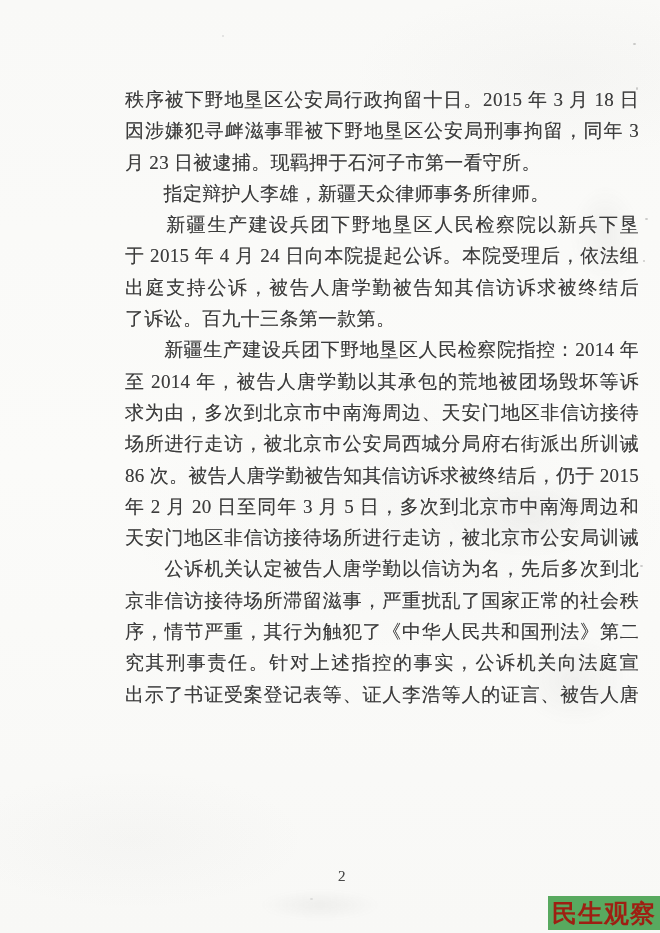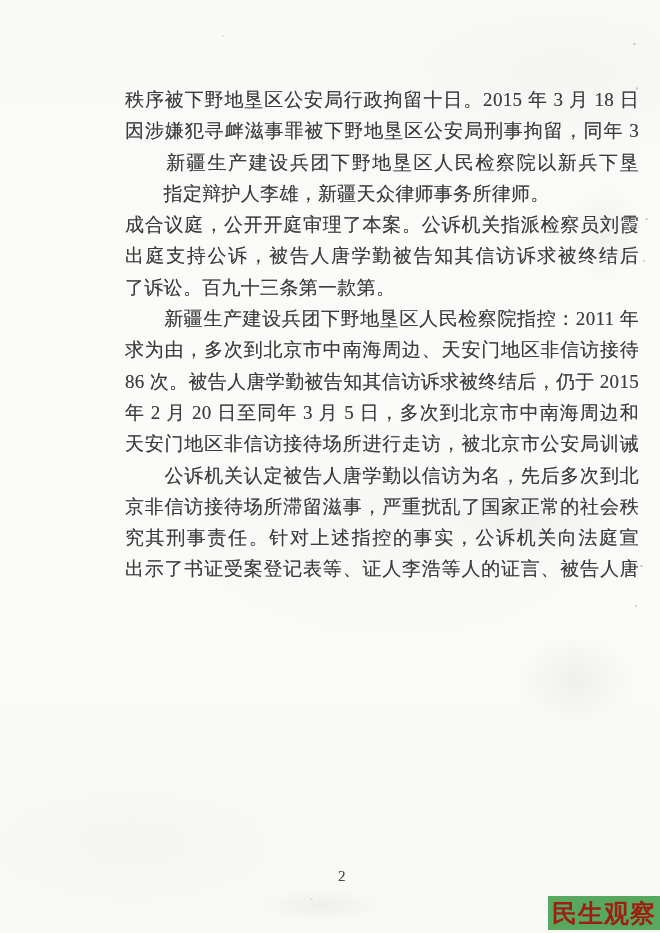--- a/index.html
+++ b/index.html
@@ -105,32 +105,36 @@
   <div class="speck s3"></div>
   <div class="speck s4"></div>
   <div class="speck s5"></div>
   <div class="speck s6"></div>
   <div class="speck s7"></div>
   <div class="speck s8"></div>
 
   <div class="doc-lines">
       <div class="doc-line">秩序被下野地垦区公安局行政拘留十日。2015 年 3 月 18 日</div>
       <div class="doc-line">因涉嫌犯寻衅滋事罪被下野地垦区公安局刑事拘留，同年 3</div>
+      <div class="doc-line end">月 23 日被逮捕。现羁押于石河子市第一看守所。</div>
+      <div class="doc-line end">　　指定辩护人李雄，新疆天众律师事务所律师。</div>
       <div class="doc-line">　　新疆生产建设兵团下野地垦区人民检察院以新兵下垦</div>
-      <div class="doc-line end">　　指定辩护人李雄，新疆天众律师事务所律师。</div>
-      <div class="doc-line">成合议庭，公开开庭审理了本案。公诉机关指派检察员刘霞</div>
+      <div class="doc-line">于 2015 年 4 月 24 日向本院提起公诉。本院受理后，依法组</div>
       <div class="doc-line">出庭支持公诉，被告人唐学勤被告知其信访诉求被终结后</div>
       <div class="doc-line end">了诉讼。百九十三条第一款第。</div>
-      <div class="doc-line">　　新疆生产建设兵团下野地垦区人民检察院指控：2011 年</div>
+      <div class="doc-line">　　新疆生产建设兵团下野地垦区人民检察院指控：2014 年</div>
+      <div class="doc-line">至 2014 年，被告人唐学勤以其承包的荒地被团场毁坏等诉</div>
       <div class="doc-line">求为由，多次到北京市中南海周边、天安门地区非信访接待</div>
+      <div class="doc-line">场所进行走访，被北京市公安局西城分局府右街派出所训诫</div>
       <div class="doc-line">86 次。被告人唐学勤被告知其信访诉求被终结后，仍于 2015</div>
       <div class="doc-line">年 2 月 20 日至同年 3 月 5 日，多次到北京市中南海周边和</div>
       <div class="doc-line">天安门地区非信访接待场所进行走访，被北京市公安局训诫</div>
       <div class="doc-line">　　公诉机关认定被告人唐学勤以信访为名，先后多次到北</div>
       <div class="doc-line">京非信访接待场所滞留滋事，严重扰乱了国家正常的社会秩</div>
+      <div class="doc-line">序，情节严重，其行为触犯了《中华人民共和国刑法》第二</div>
       <div class="doc-line">究其刑事责任。针对上述指控的事实，公诉机关向法庭宣读、</div>
       <div class="doc-line">出示了书证受案登记表等、证人李浩等人的证言、被告人唐</div>
     </div>
 
   <div class="page-num">2</div>
 
   <div class="watermark" style="background: rgb(88, 169, 95);">
     <span class="watermark-text" style="color: rgb(158, 31, 18);">民生观察</span>
   </div>
 

